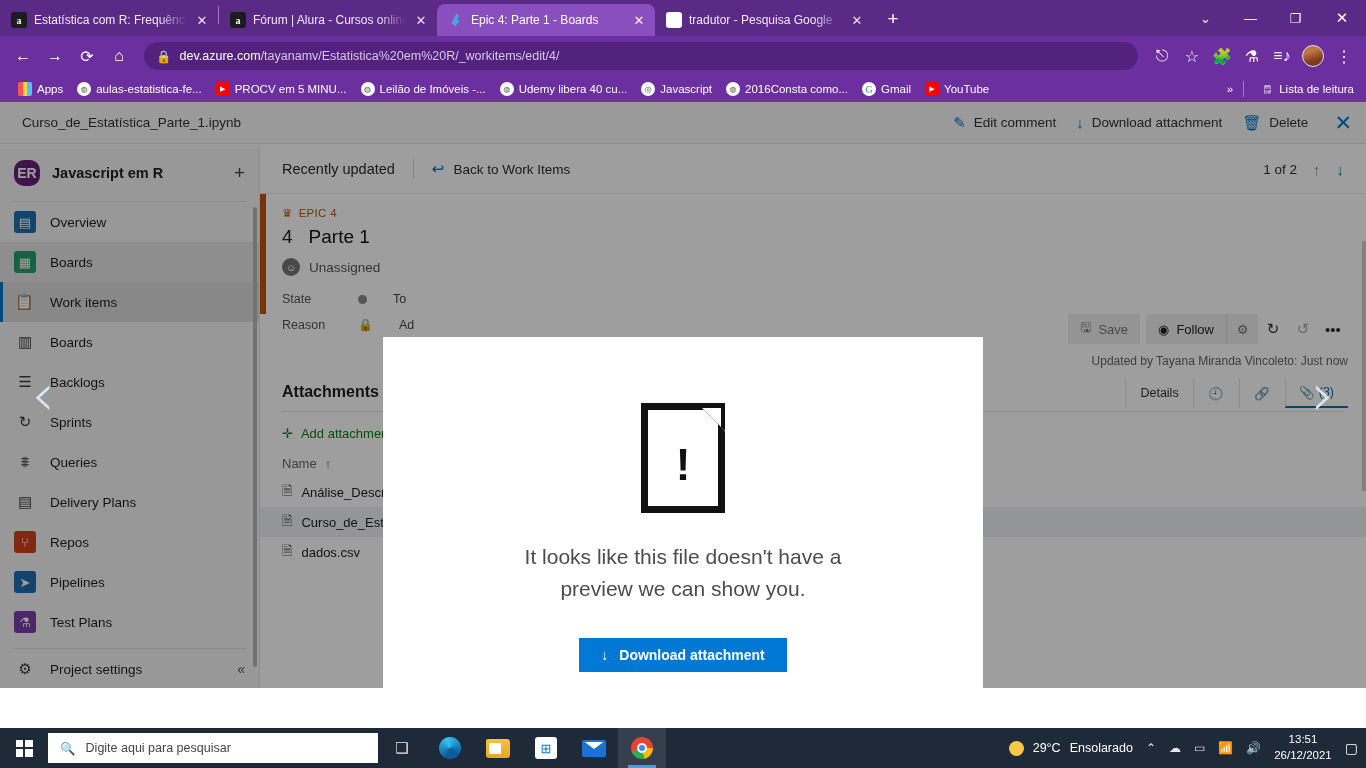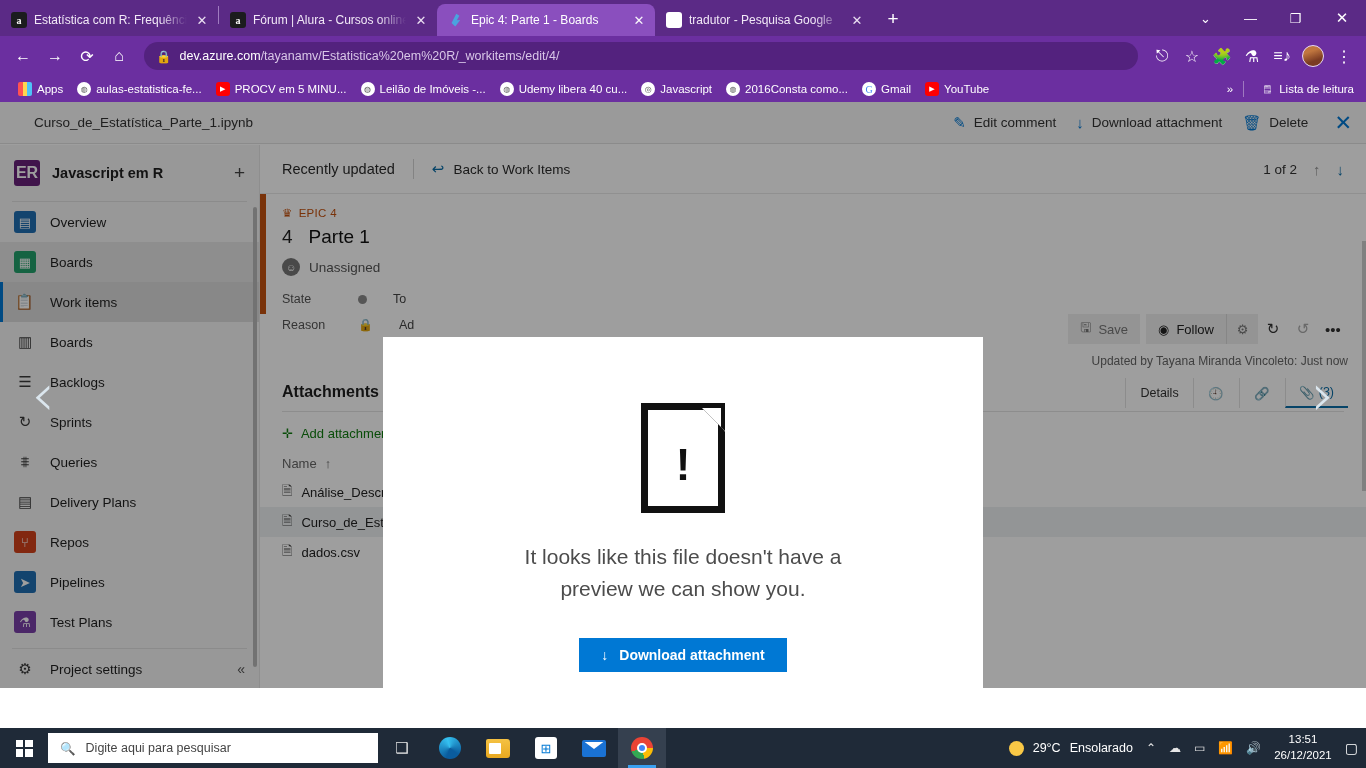--- a/index.html
+++ b/index.html
@@ -95,40 +95,40 @@
   .bm-right { position: absolute; right: 6px; display: flex; align-items: center; gap: 10px; }
   .bm-div { width: 1px; height: 16px; background: #9f79c0; }
 
   
   .page { position: absolute; left: 0; right: 0; top: 102px; bottom: 40px; background: #fff; }
 
   .att-header {
     height: 42px; background: #f8f8f8; border-bottom: 1px solid #e0e0e0;
     display: flex; align-items: center; padding: 0 14px;
   }
-  .att-filename { font-size: 13.5px; color: #333; margin-left: 20px; }
+  .att-filename { font-size: 13.5px; color: #333; margin-left: 8px; }
   .att-actions { margin-left: auto; display: flex; align-items: center; gap: 20px; }
   .act {
     display: flex; align-items: center; gap: 8px;
     font-size: 13.5px; color: #333;
   }
   .act .gi { color: #0078d4; font-size: 15px; line-height: 1; }
   .act-close { color: #0078d4; font-size: 21px; line-height: 1; padding-left: 6px; }
 
   .workarea { position: absolute; left: 0; right: 0; top: 43px; bottom: 0; display: flex; }
 
   
   .sidenav {
     width: 260px; flex: 0 0 260px; background: #f5f5f5; position: relative;
     border-right: 1px solid #e5e5e5;
   }
   .proj-head { height: 56px; display: flex; align-items: center; padding: 0 14px; gap: 12px; }
   .proj-avatar {
-    width: 26px; height: 26px; border-radius: 3px; background: #68217a;
-    color: #fff; font-size: 16px; font-weight: bold;
+    width: 26px; height: 26px; border-radius: 10px; background: #68217a;
+    color: #fff; font-size: 14px; font-weight: bold;
     display: flex; align-items: center; justify-content: center;
   }
   .proj-name { font-size: 14.5px; font-weight: bold; color: #1f1f1f; flex: 1 1 auto; }
   .proj-plus { font-size: 19px; color: #444; font-weight: 300; }
   .nav-sep { height: 1px; background: #e0e0e0; margin: 0 12px; }
 
   .nav-item {
     height: 40px; display: flex; align-items: center; gap: 14px;
     padding: 0 14px; font-size: 13.5px; color: #1f1f1f; position: relative;
   }

